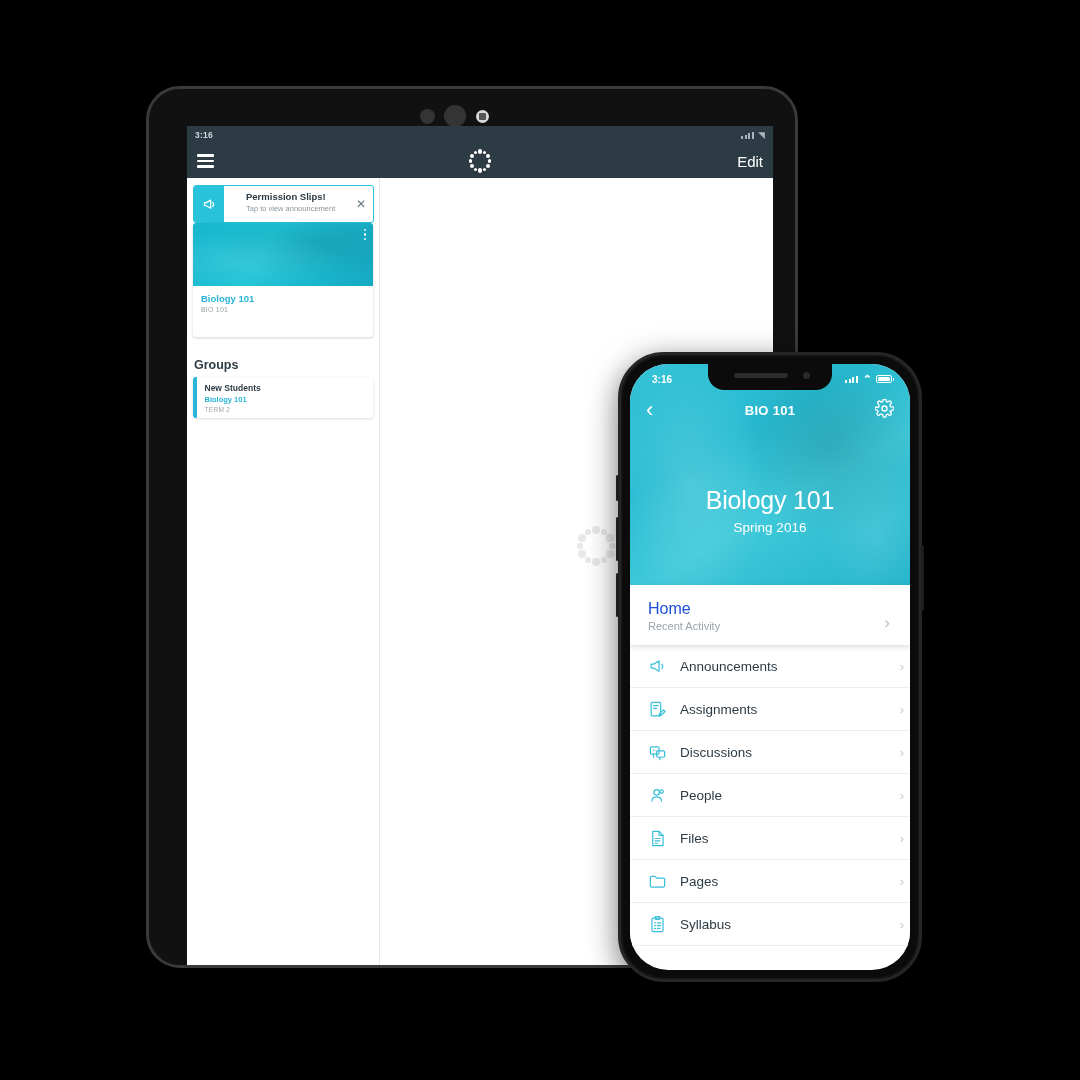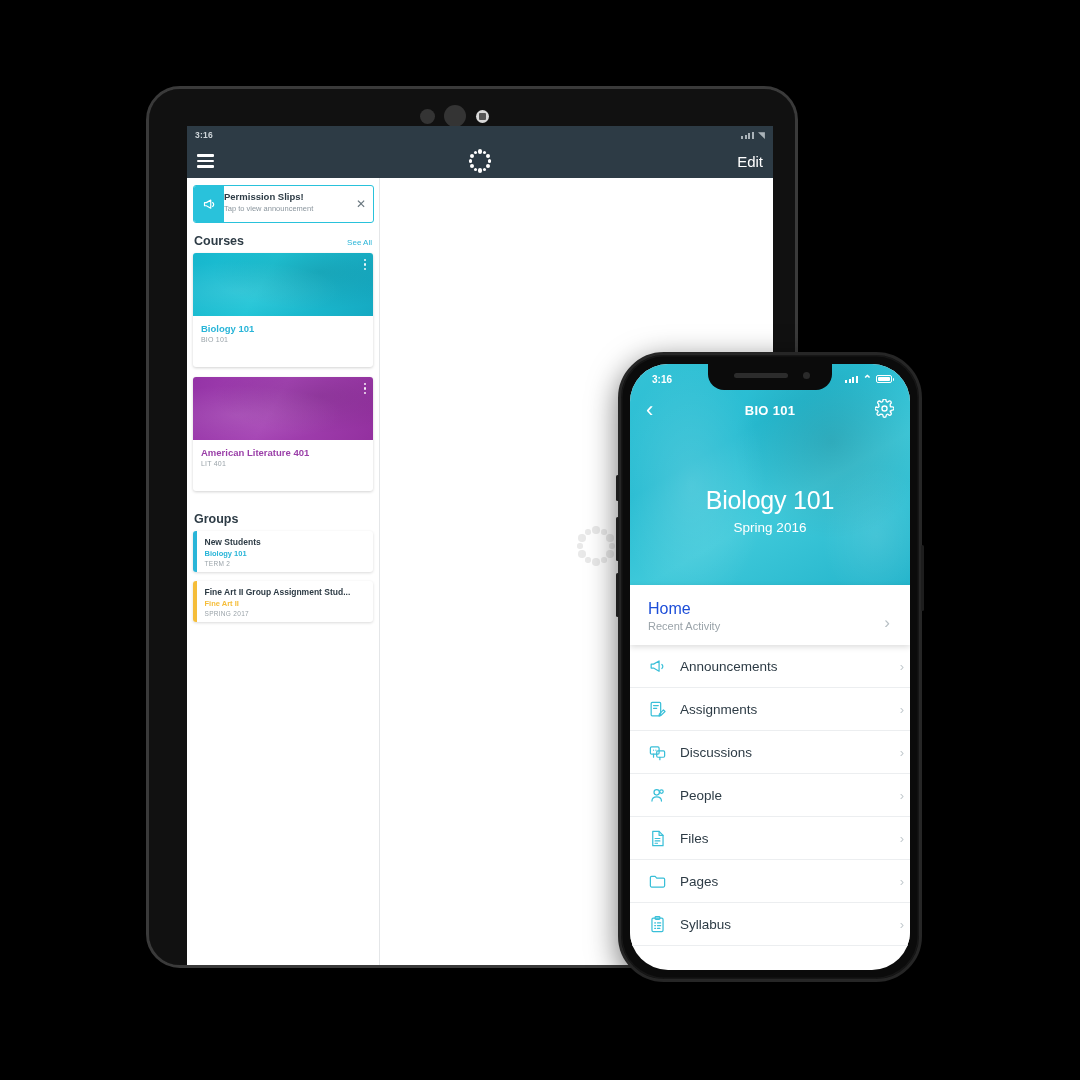--- a/index.html
+++ b/index.html
@@ -63,21 +63,21 @@
   .tb-left { width:192px; background:#fff; padding:0; overflow:hidden; }
   .tb-divider { width:1px; background:#e4e6e8; }
   .tb-right { flex:1; background:#fff; }
 
   
   .annc {
     margin:7px 5px 0 6px; height:38px; display:flex;
     border:1px solid #29c2db; border-radius:3px; background:#fff; overflow:hidden;
   }
   .annc-ic { width:30px; background:#29c2db; display:flex; align-items:center; justify-content:center; }
-  .annc-tx { flex:1; padding:5px 0 0 0; }
+  .annc-tx { flex:1; padding:5px 0 0 22px; }
   .annc-t { font-size:9.5px; font-weight:700; color:#2d3b45; }
   .annc-s { font-size:7.5px; color:#8b969e; margin-top:1.5px; }
   .annc-x { width:24px; display:flex; align-items:center; justify-content:center;
     font-size:12px; color:#6b7880; }
 
   .sec-head { display:flex; align-items:baseline; padding:11px 7px 5px 7px; }
   .sec-title { font-size:12.5px; font-weight:700; color:#2d3b45; }
   .sec-link { margin-left:auto; font-size:8px; color:#29b5d8; }
 
   .ccard {
@@ -259,73 +259,48 @@
                     <path d="M17 9a3.5 3.5 0 010 6"></path>
                 </svg>
               </div>
               <div class="annc-tx">
                 <div class="annc-t">Permission Slips!</div>
                 <div class="annc-s">Tap to view announcement</div>
               </div>
               <div class="annc-x">✕</div>
             </div>
 
-            <div class="sec-head">
-              <span class="sec-title">Courses</span>
-              <span class="sec-link">See All</span>
-            </div>
 
             <div id="courseList">
                 <div class="ccard">
                   <div class="ccard-img cyan">
                     <span class="kebab">
                       <i></i>
                       <i></i>
                       <i></i>
                     </span>
                   </div>
                   <div class="ccard-body">
                     <div class="ccard-name cyan">Biology 101</div>
                     <div class="ccard-code">BIO 101</div>
                   </div>
                 </div>
-                <div class="ccard">
-                  <div class="ccard-img purple">
-                    <span class="kebab">
-                      <i></i>
-                      <i></i>
-                      <i></i>
-                    </span>
-                  </div>
-                  <div class="ccard-body">
-                    <div class="ccard-name purple">American Literature 401</div>
-                    <div class="ccard-code">LIT 401</div>
-                  </div>
-                </div>
               </div>
 
             <div class="sec-head">
               <span class="sec-title">Groups</span>
             </div>
 
             <div id="groupList">
                 <div class="gcard">
                   <div class="gbar cyan"></div>
                   <div class="gbody">
                     <div class="gname">New Students</div>
                     <div class="gcourse cyan">Biology 101</div>
                     <div class="gterm">TERM 2</div>
-                  </div>
-                </div>
-                <div class="gcard">
-                  <div class="gbar amber"></div>
-                  <div class="gbody">
-                    <div class="gname">Fine Art II Group Assignment Stud...</div>
-                    <div class="gcourse amber">Fine Art II</div>
-                    <div class="gterm">SPRING 2017</div>
                   </div>
                 </div>
               </div>
           </div>
 
           <div class="tb-divider"></div>
           <div class="tb-right"></div>
         </div>
 
       </div>

